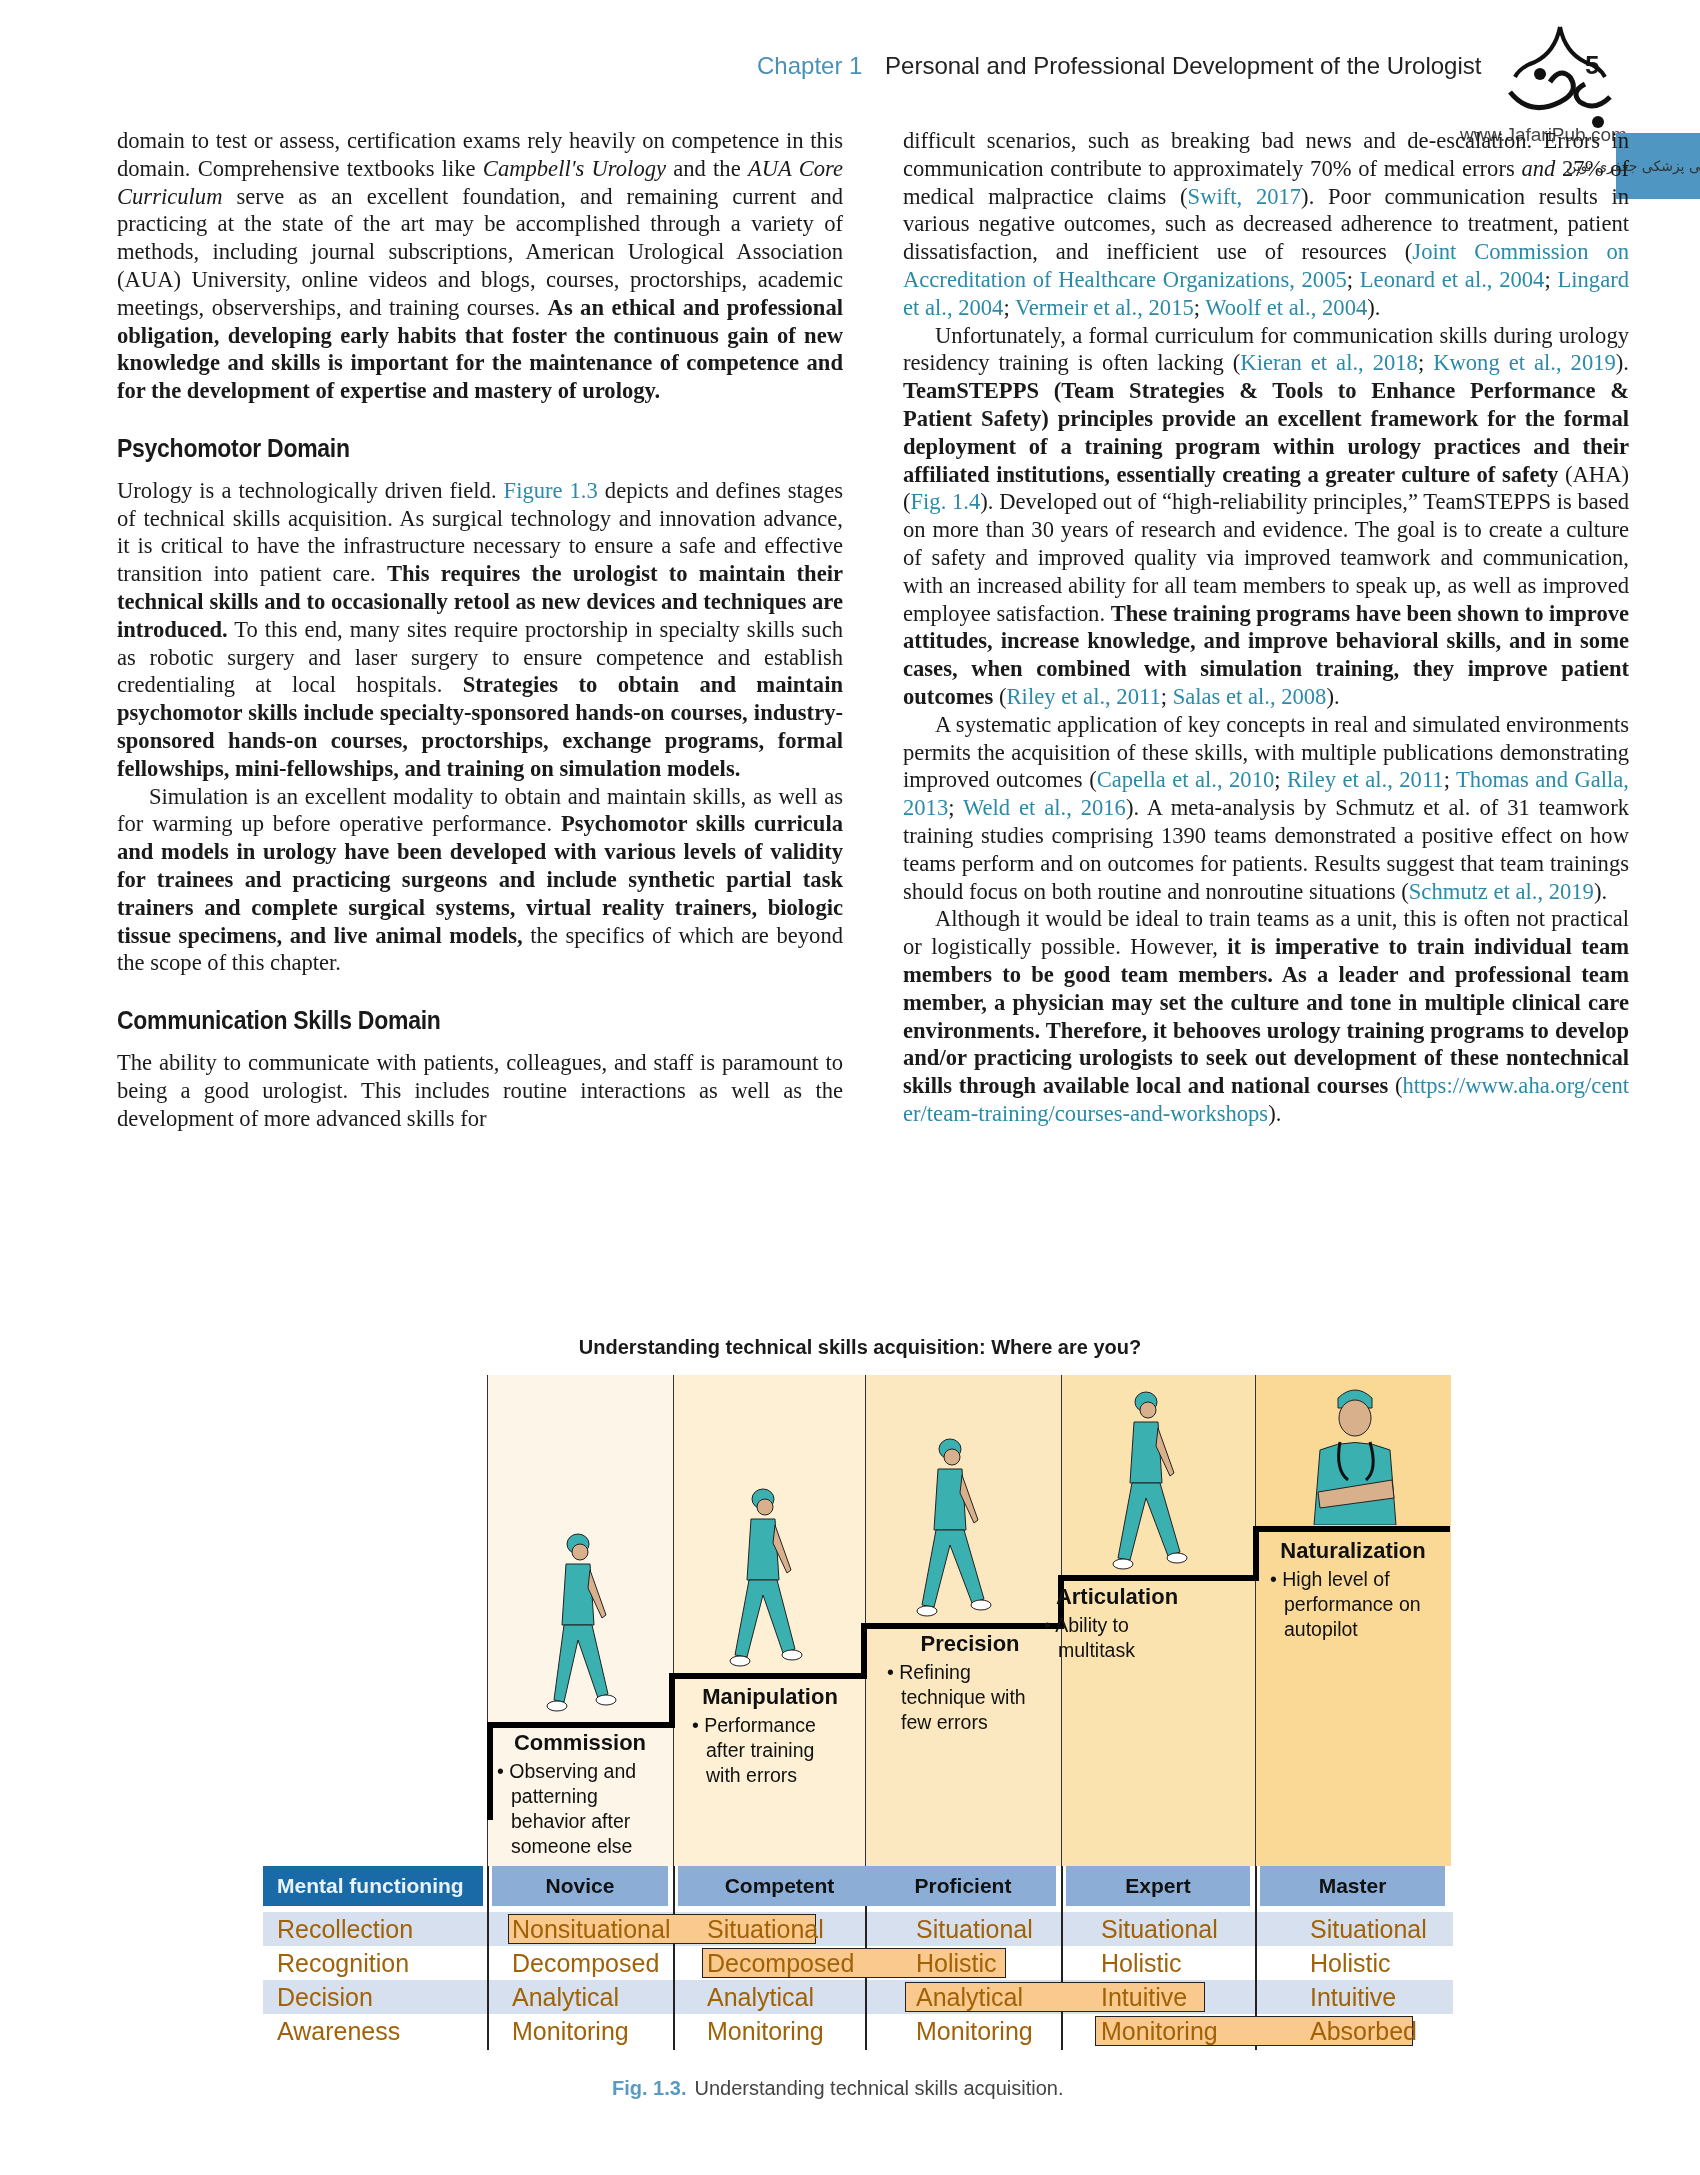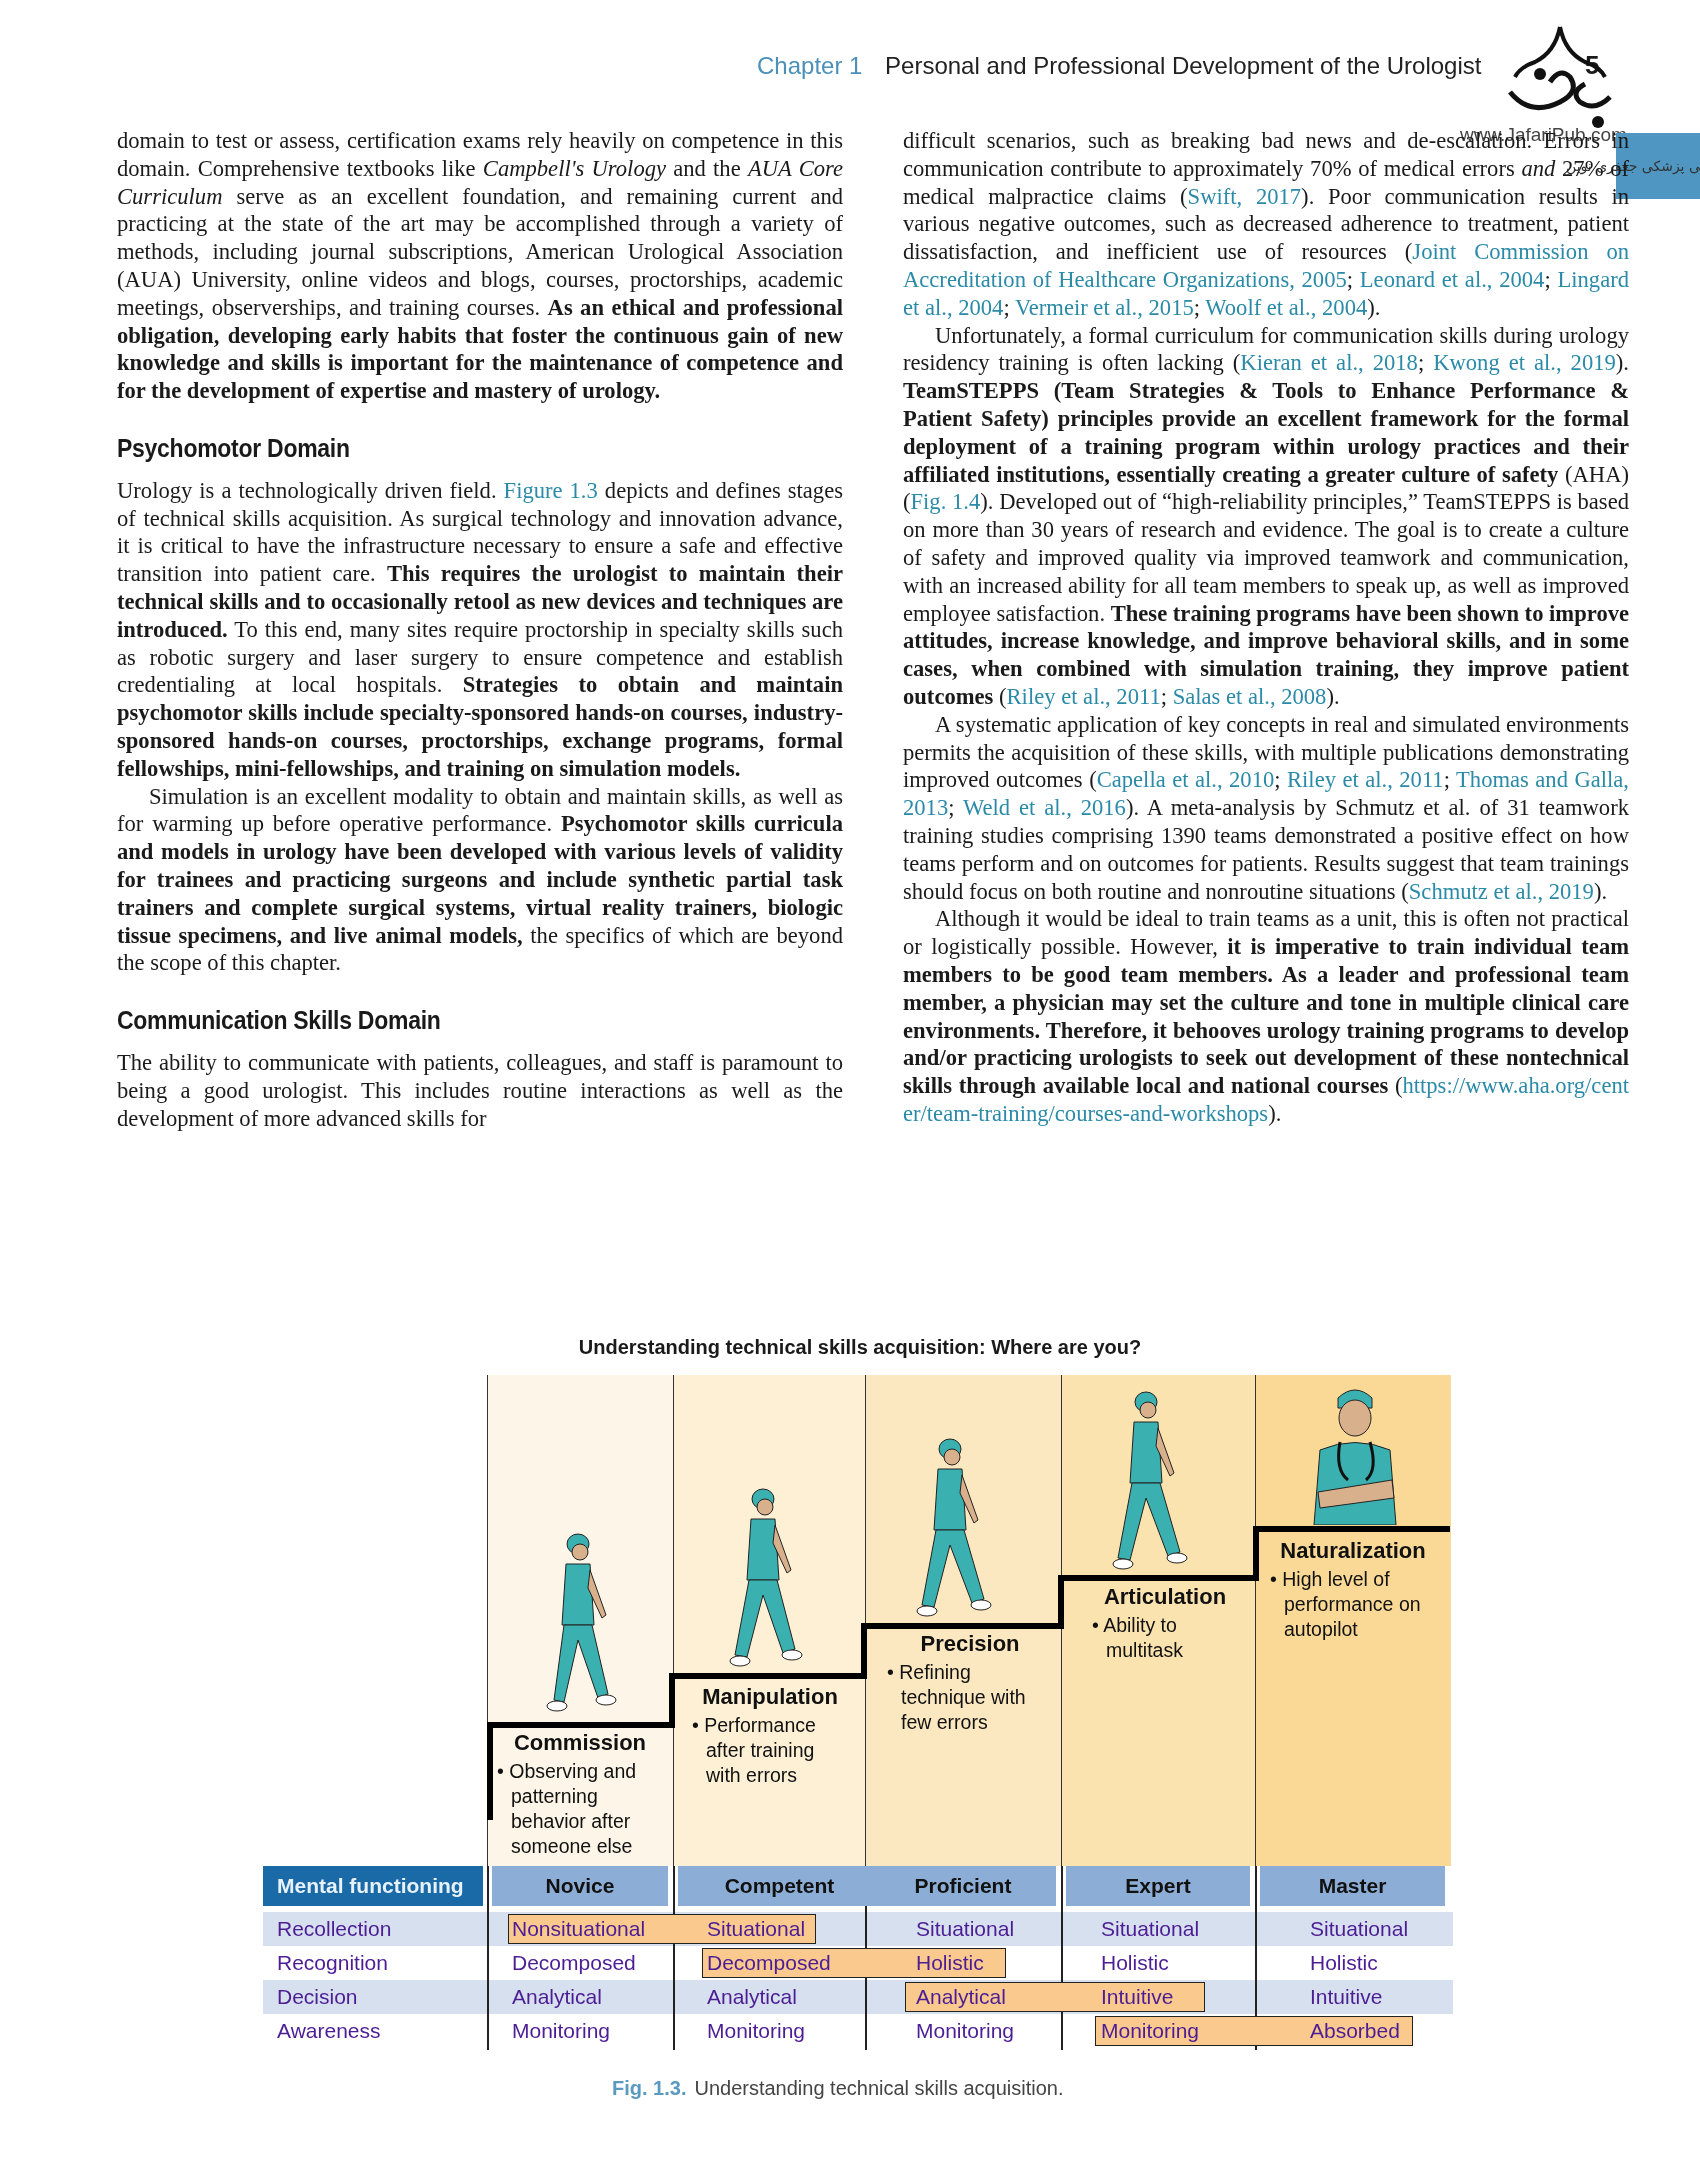--- a/index.html
+++ b/index.html
@@ -36,21 +36,21 @@
   .stage { position:absolute; font-family:"Liberation Sans", sans-serif; font-size:19.5px; line-height:25px; color:#111; }
   .stage .st { font-weight:bold; font-size:22px; display:block; text-align:center; margin-bottom:4px; }
   .stage .desc { display:block; padding-left:16px; text-indent:-14px; }
   .person { position:absolute; }
 
   .tbl-head { position:absolute; top:1866px; height:40px; font-family:"Liberation Sans", sans-serif; font-weight:bold; font-size:21px; display:flex; align-items:center; justify-content:center; }
   .mf { left:263px; width:220px; background:#1a6aa8; color:#e8f2fa; justify-content:flex-start; padding-left:14px; box-sizing:border-box; }
   .lvl { background:#8caed6; color:#111; }
   .trow { position:absolute; left:263px; width:1190px; height:34px; }
   .trow.shaded { background:#d6e0ee; }
-  .tcell { position:absolute; font-family:"Liberation Sans", sans-serif; font-size:21px; line-height:34px; color:#4c1d95; white-space:nowrap; }
+  .tcell { position:absolute; font-family:"Liberation Sans", sans-serif; font-size:25px; line-height:34px; color:#a16207; white-space:nowrap; }
   .vline { position:absolute; top:1866px; height:184px; width:1.5px; background:#222; }
   .hl { position:absolute; background:#f9c98e; border:1.5px solid #222; box-sizing:border-box; height:30px; }
   .caption { top:2077px; left:612px; font-family:"Liberation Sans", sans-serif; font-size:20px; color:#444; white-space:nowrap; }
   .caption .fl { color:#5a9ac0; font-weight:bold; margin-right:8px; }
 </style>
 </head>
 <body>
 
 <div class="abs running-head">
   <span class="chap">Chapter 1</span>
@@ -161,21 +161,21 @@
   <span class="desc">• <span>Observing and patterning behavior after someone else</span></span>
 </div>
 <div class="stage" style="left:690px;top:1684px;width:160px;">
   <span class="st">Manipulation</span>
   <span class="desc">• <span>Performance after training with errors</span></span>
 </div>
 <div class="stage" style="left:885px;top:1631px;width:170px;">
   <span class="st">Precision</span>
   <span class="desc">• <span>Refining technique with few errors</span></span>
 </div>
-<div class="stage" style="left:1090px;top:1584px;width:150px;">
+<div class="stage" style="left:1042px;top:1584px;width:150px;">
   <span class="st">Articulation</span>
   <span class="desc">• <span>Ability to multitask</span></span>
 </div>
 <div class="stage" style="left:1268px;top:1538px;width:170px;">
   <span class="st">Naturalization</span>
   <span class="desc">• <span>High level of performance on autopilot</span></span>
 </div>
 
 <div class="trow shaded" style="top:1912px;"></div>
 <div class="trow" style="top:1946px;"></div>

